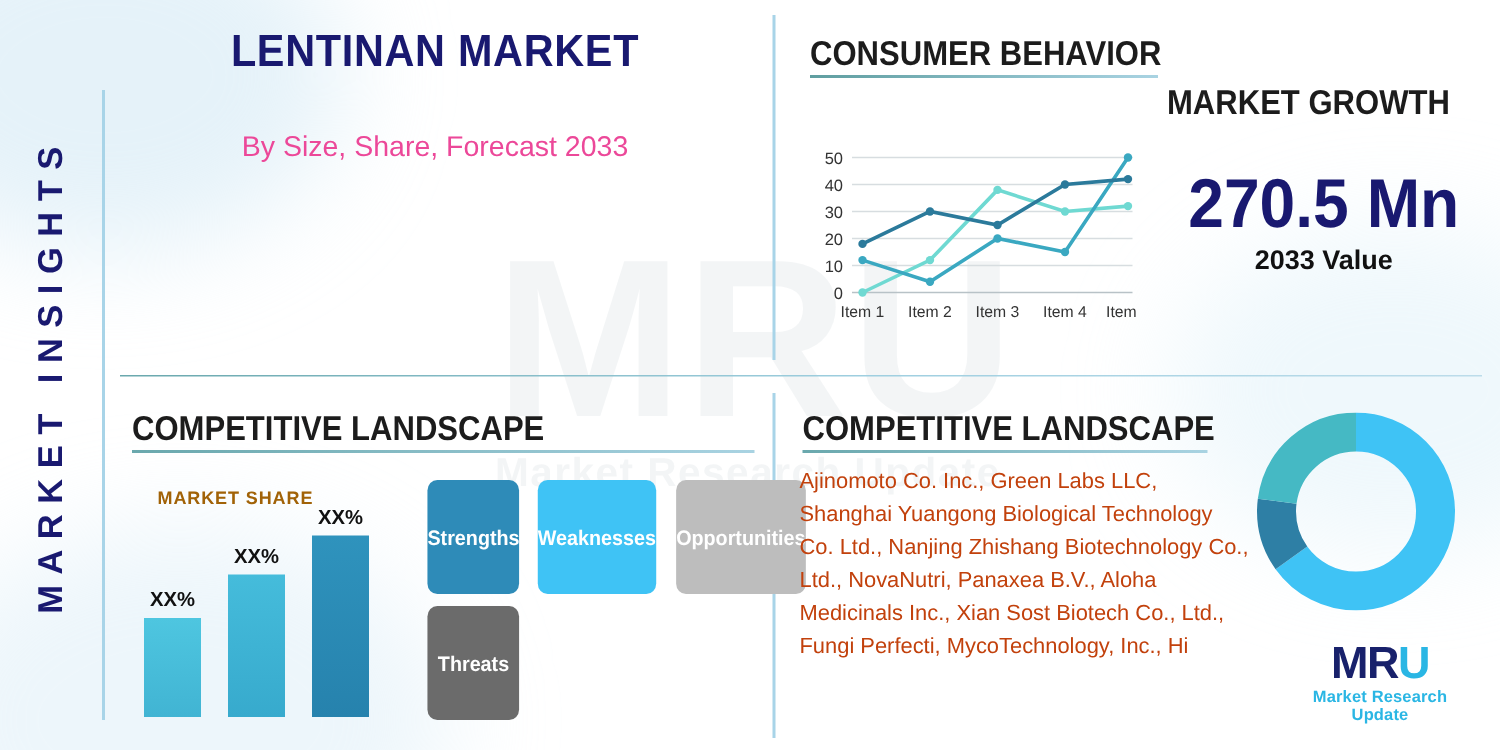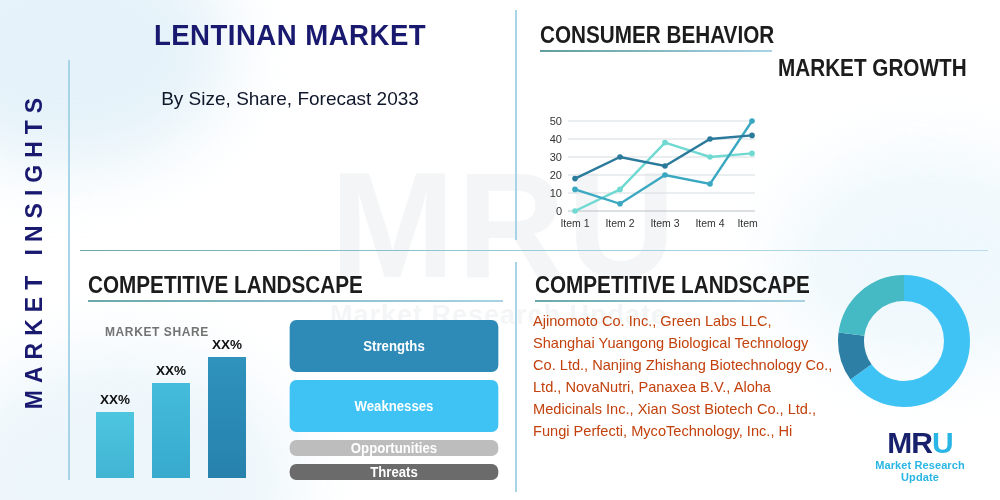--- a/index.html
+++ b/index.html
@@ -124,21 +124,21 @@
     color: #191970;
     transform: scaleX(0.92);
   }
   .subtitle {
     position: absolute;
     left: 80px;
     top: 88px;
     width: 420px;
     text-align: center;
     font-size: 19px;
-    color: #0f172a;
+    color: #ec4899;
   }
 
   .stat {
     position: absolute;
     text-align: center;
   }
   .stat .num {
     font-family: "Liberation Sans Narrow", "Liberation Sans", sans-serif;
     font-size: 44px;
     font-weight: bold;
@@ -189,51 +189,50 @@
     background: linear-gradient(to right, #6aa8ad, #a9d3e2);
   }
 
   
   .linechart {
     position: absolute;
     left: 530px;
     top: 95px;
     width: 230px;
     height: 122px;
-    margin-top: 16px;
   }
   .linechart svg { display: block; }
 
   
   .barchart {
     position: absolute;
     left: 90px;
     top: 318px;
     width: 180px;
     height: 165px;
   }
   .bar-title {
     position: absolute;
     left: 105px;
     top: 325px;
     font-size: 12px;
     font-weight: bold;
     letter-spacing: .6px;
-    color: #737373;
+    color: #a16207;
   }
 
   
   .swot {
     position: absolute;
     left: 283px;
     top: 320px;
     width: 222px;
     height: 160px;
     display: grid;
-    grid-template-columns: 1fr;
+    grid-template-columns: 1fr 1fr 1fr;
     grid-template-rows: 1fr 1fr;
     gap: 8px;
   }
   .swot-cell {
     border-radius: 7px;
     display: flex;
     align-items: center;
     justify-content: center;
     color: #ffffff;
     font-family: "Liberation Sans Narrow", "Liberation Sans", sans-serif;
@@ -309,20 +308,24 @@
   </div>
   <div class="vline-left"></div>
 
   <div class="hdivider"></div>
   <div class="vdivider-top"></div>
   <div class="vdivider-bottom"></div>
 
   <div class="main-title">LENTINAN MARKET</div>
   <div class="subtitle">By Size, Share, Forecast 2033</div>
 
+  <div class="stat v2033">
+    <div class="num">270.5 Mn</div>
+    <div class="cap">2033 Value</div>
+  </div>
 
   <div class="panel-head head-consumer">CONSUMER BEHAVIOR</div>
   <div class="head-consumer-underline"></div>
   <div class="panel-head head-growth">MARKET GROWTH</div>
 
   <div class="linechart">
     <svg width="230" height="122" viewBox="0 0 230 122">
       <g stroke="#d7dde0" stroke-width="1">
         <line x1="38" y1="10" x2="225" y2="10"></line>
         <line x1="38" y1="28" x2="225" y2="28"></line>

